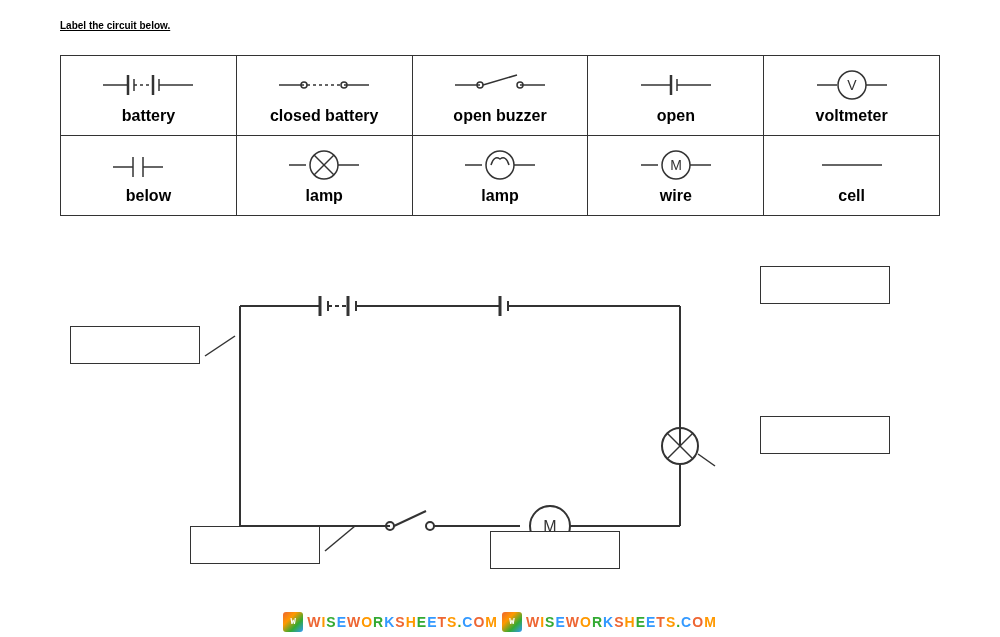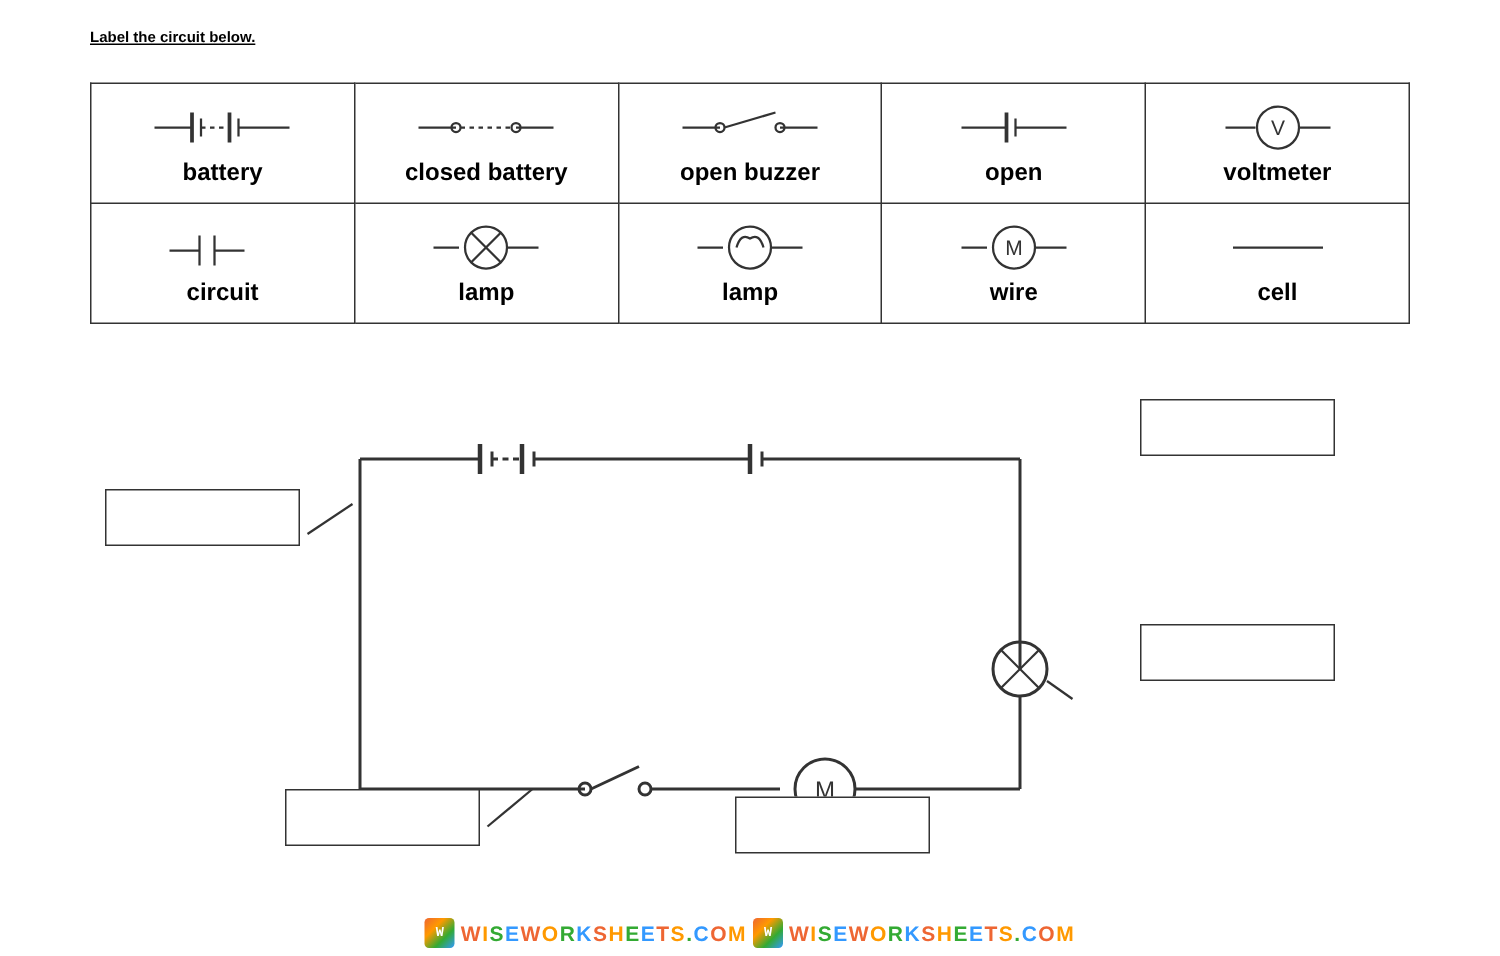--- a/index.html
+++ b/index.html
@@ -210,21 +210,21 @@
         <div class="symbol-container">
           <div class="symbol-svg">
             <svg width="80" height="36" viewBox="0 0 80 36">
 
               <line x1="25" y1="10" x2="25" y2="30" stroke="#333" stroke-width="1.5"></line>
               <line x1="5" y1="20" x2="25" y2="20" stroke="#333" stroke-width="1.5"></line>
               <line x1="35" y1="10" x2="35" y2="30" stroke="#333" stroke-width="1.5"></line>
               <line x1="35" y1="20" x2="55" y2="20" stroke="#333" stroke-width="1.5"></line>
             </svg>
           </div>
-          <div class="symbol-label">circuit</div>
+          <div class="symbol-label">below</div>
         </div>
       </td>
 
       <td>
         <div class="symbol-container">
           <div class="symbol-svg">
             <svg width="80" height="36" viewBox="0 0 80 36">
               <line x1="5" y1="18" x2="22" y2="18" stroke="#333" stroke-width="1.5"></line>
               <circle cx="40" cy="18" r="14" fill="none" stroke="#333" stroke-width="1.5"></circle>
 

